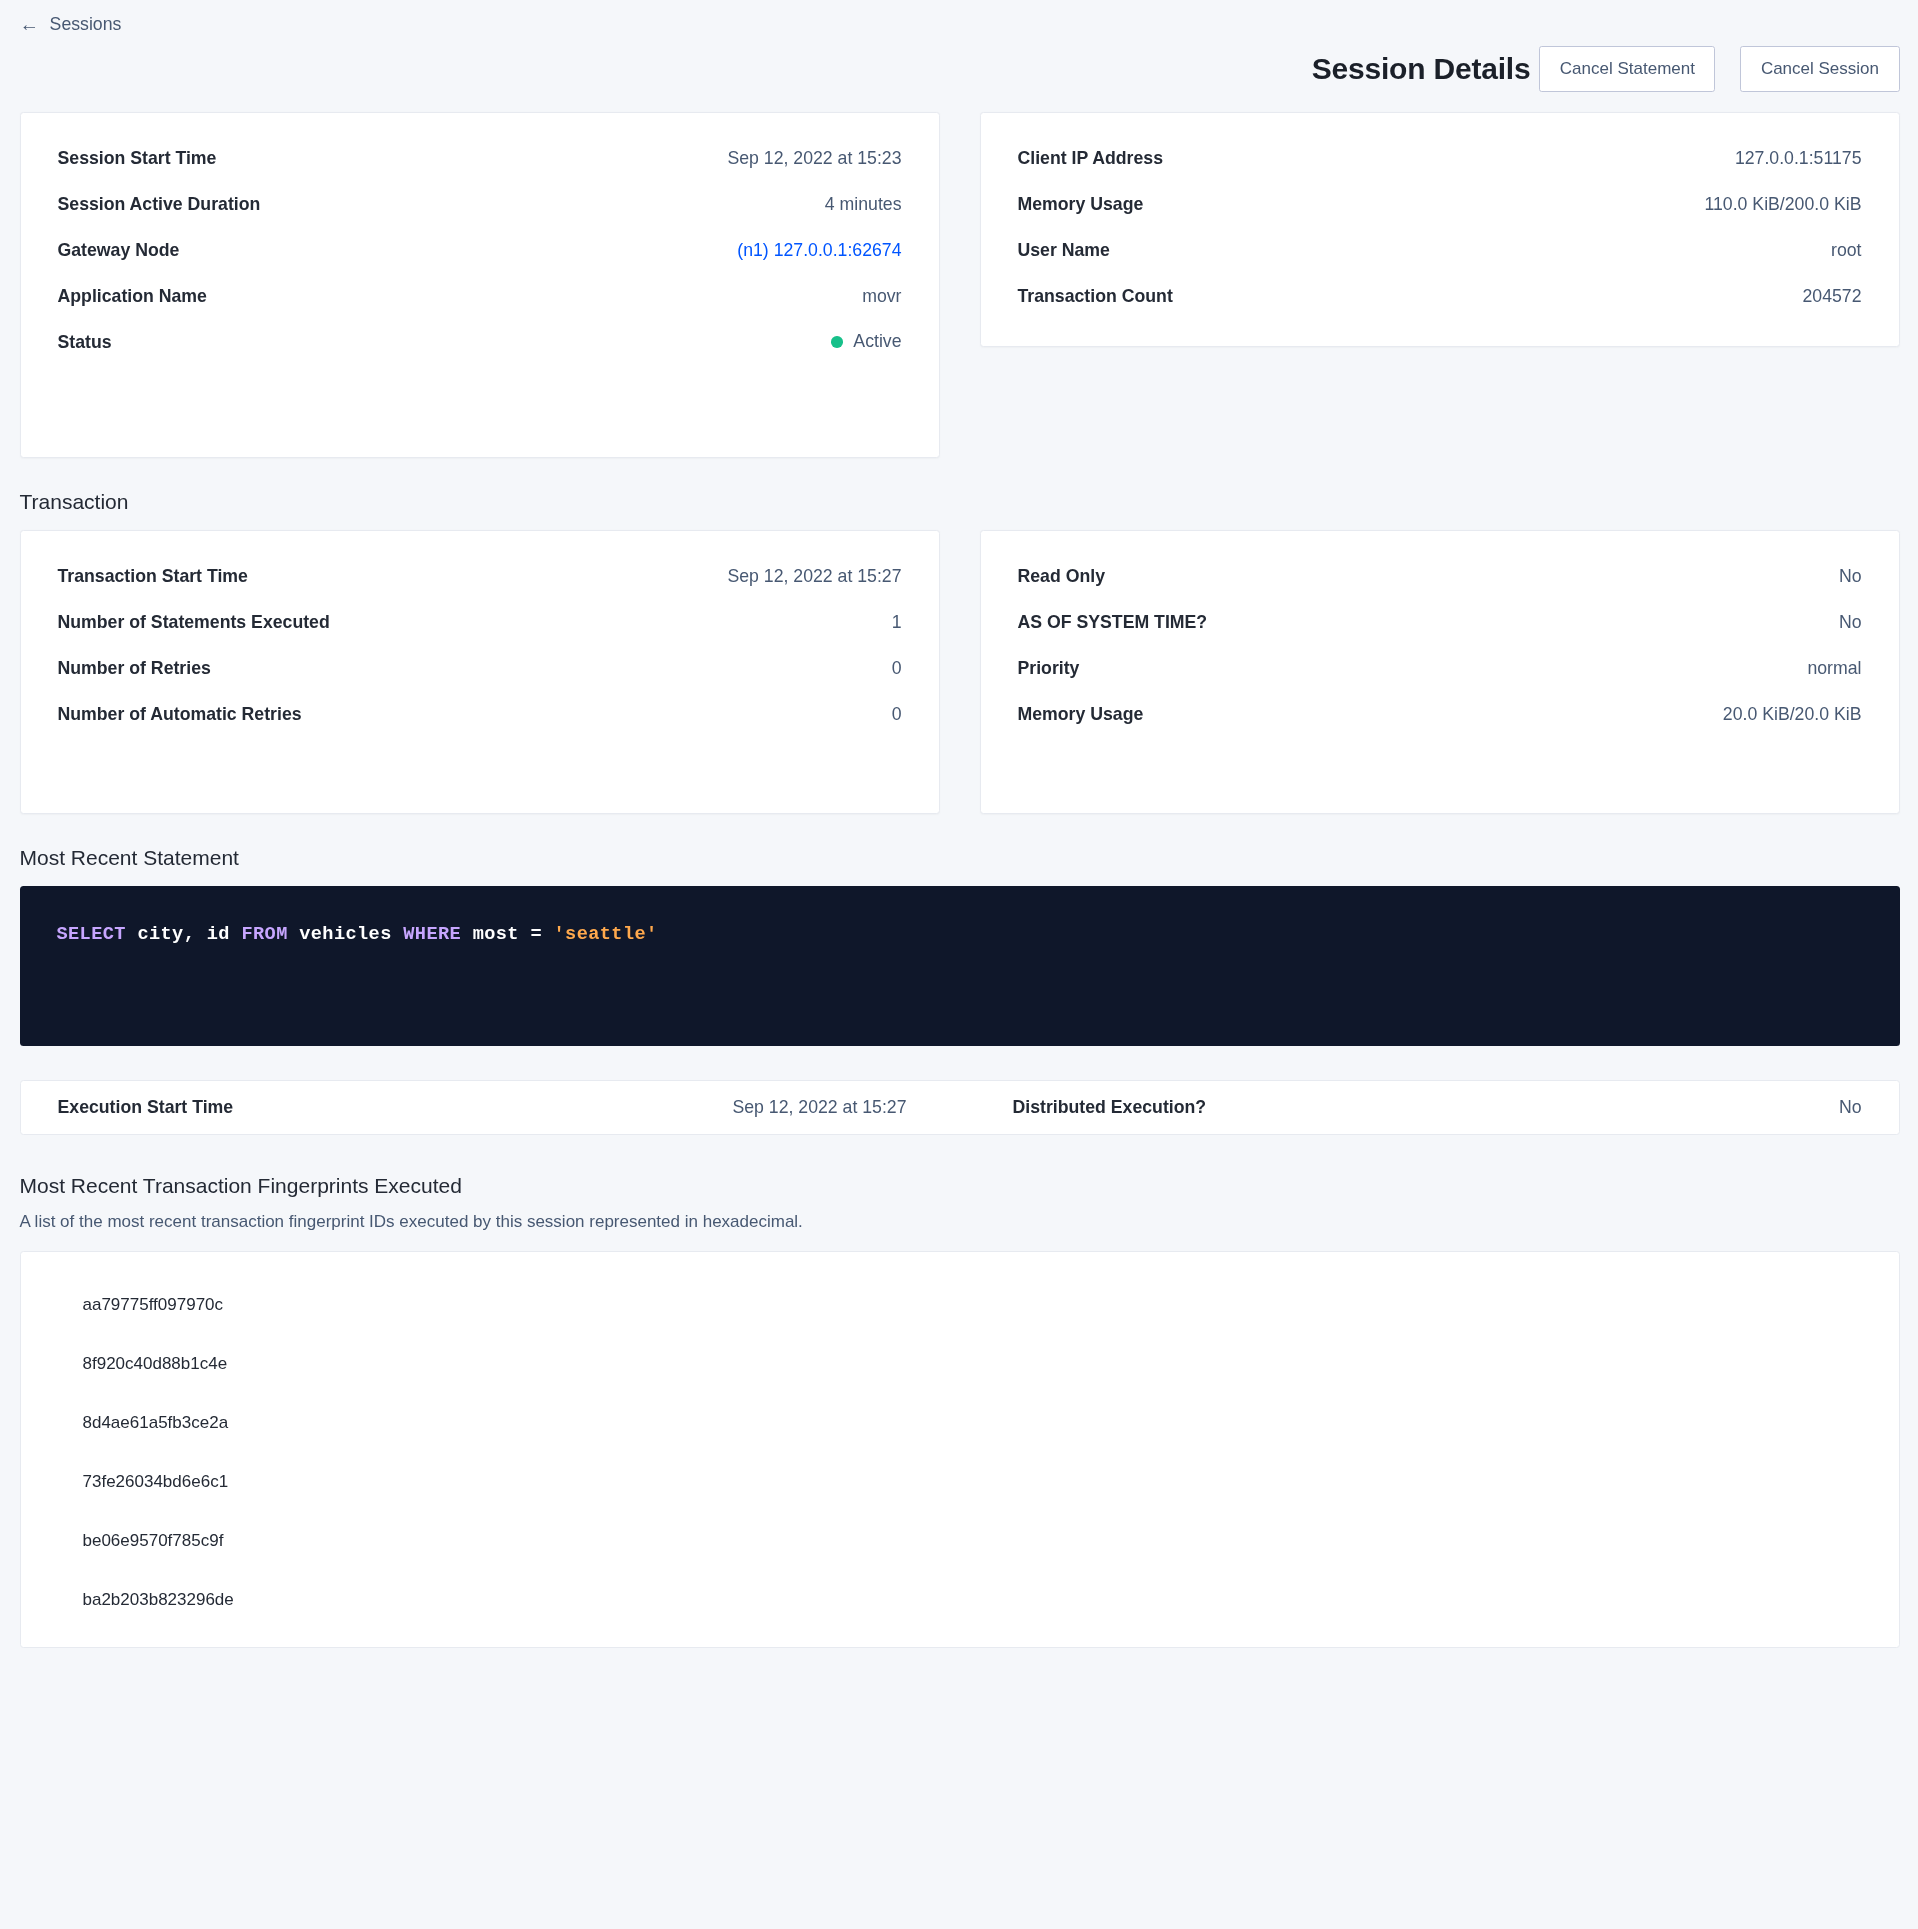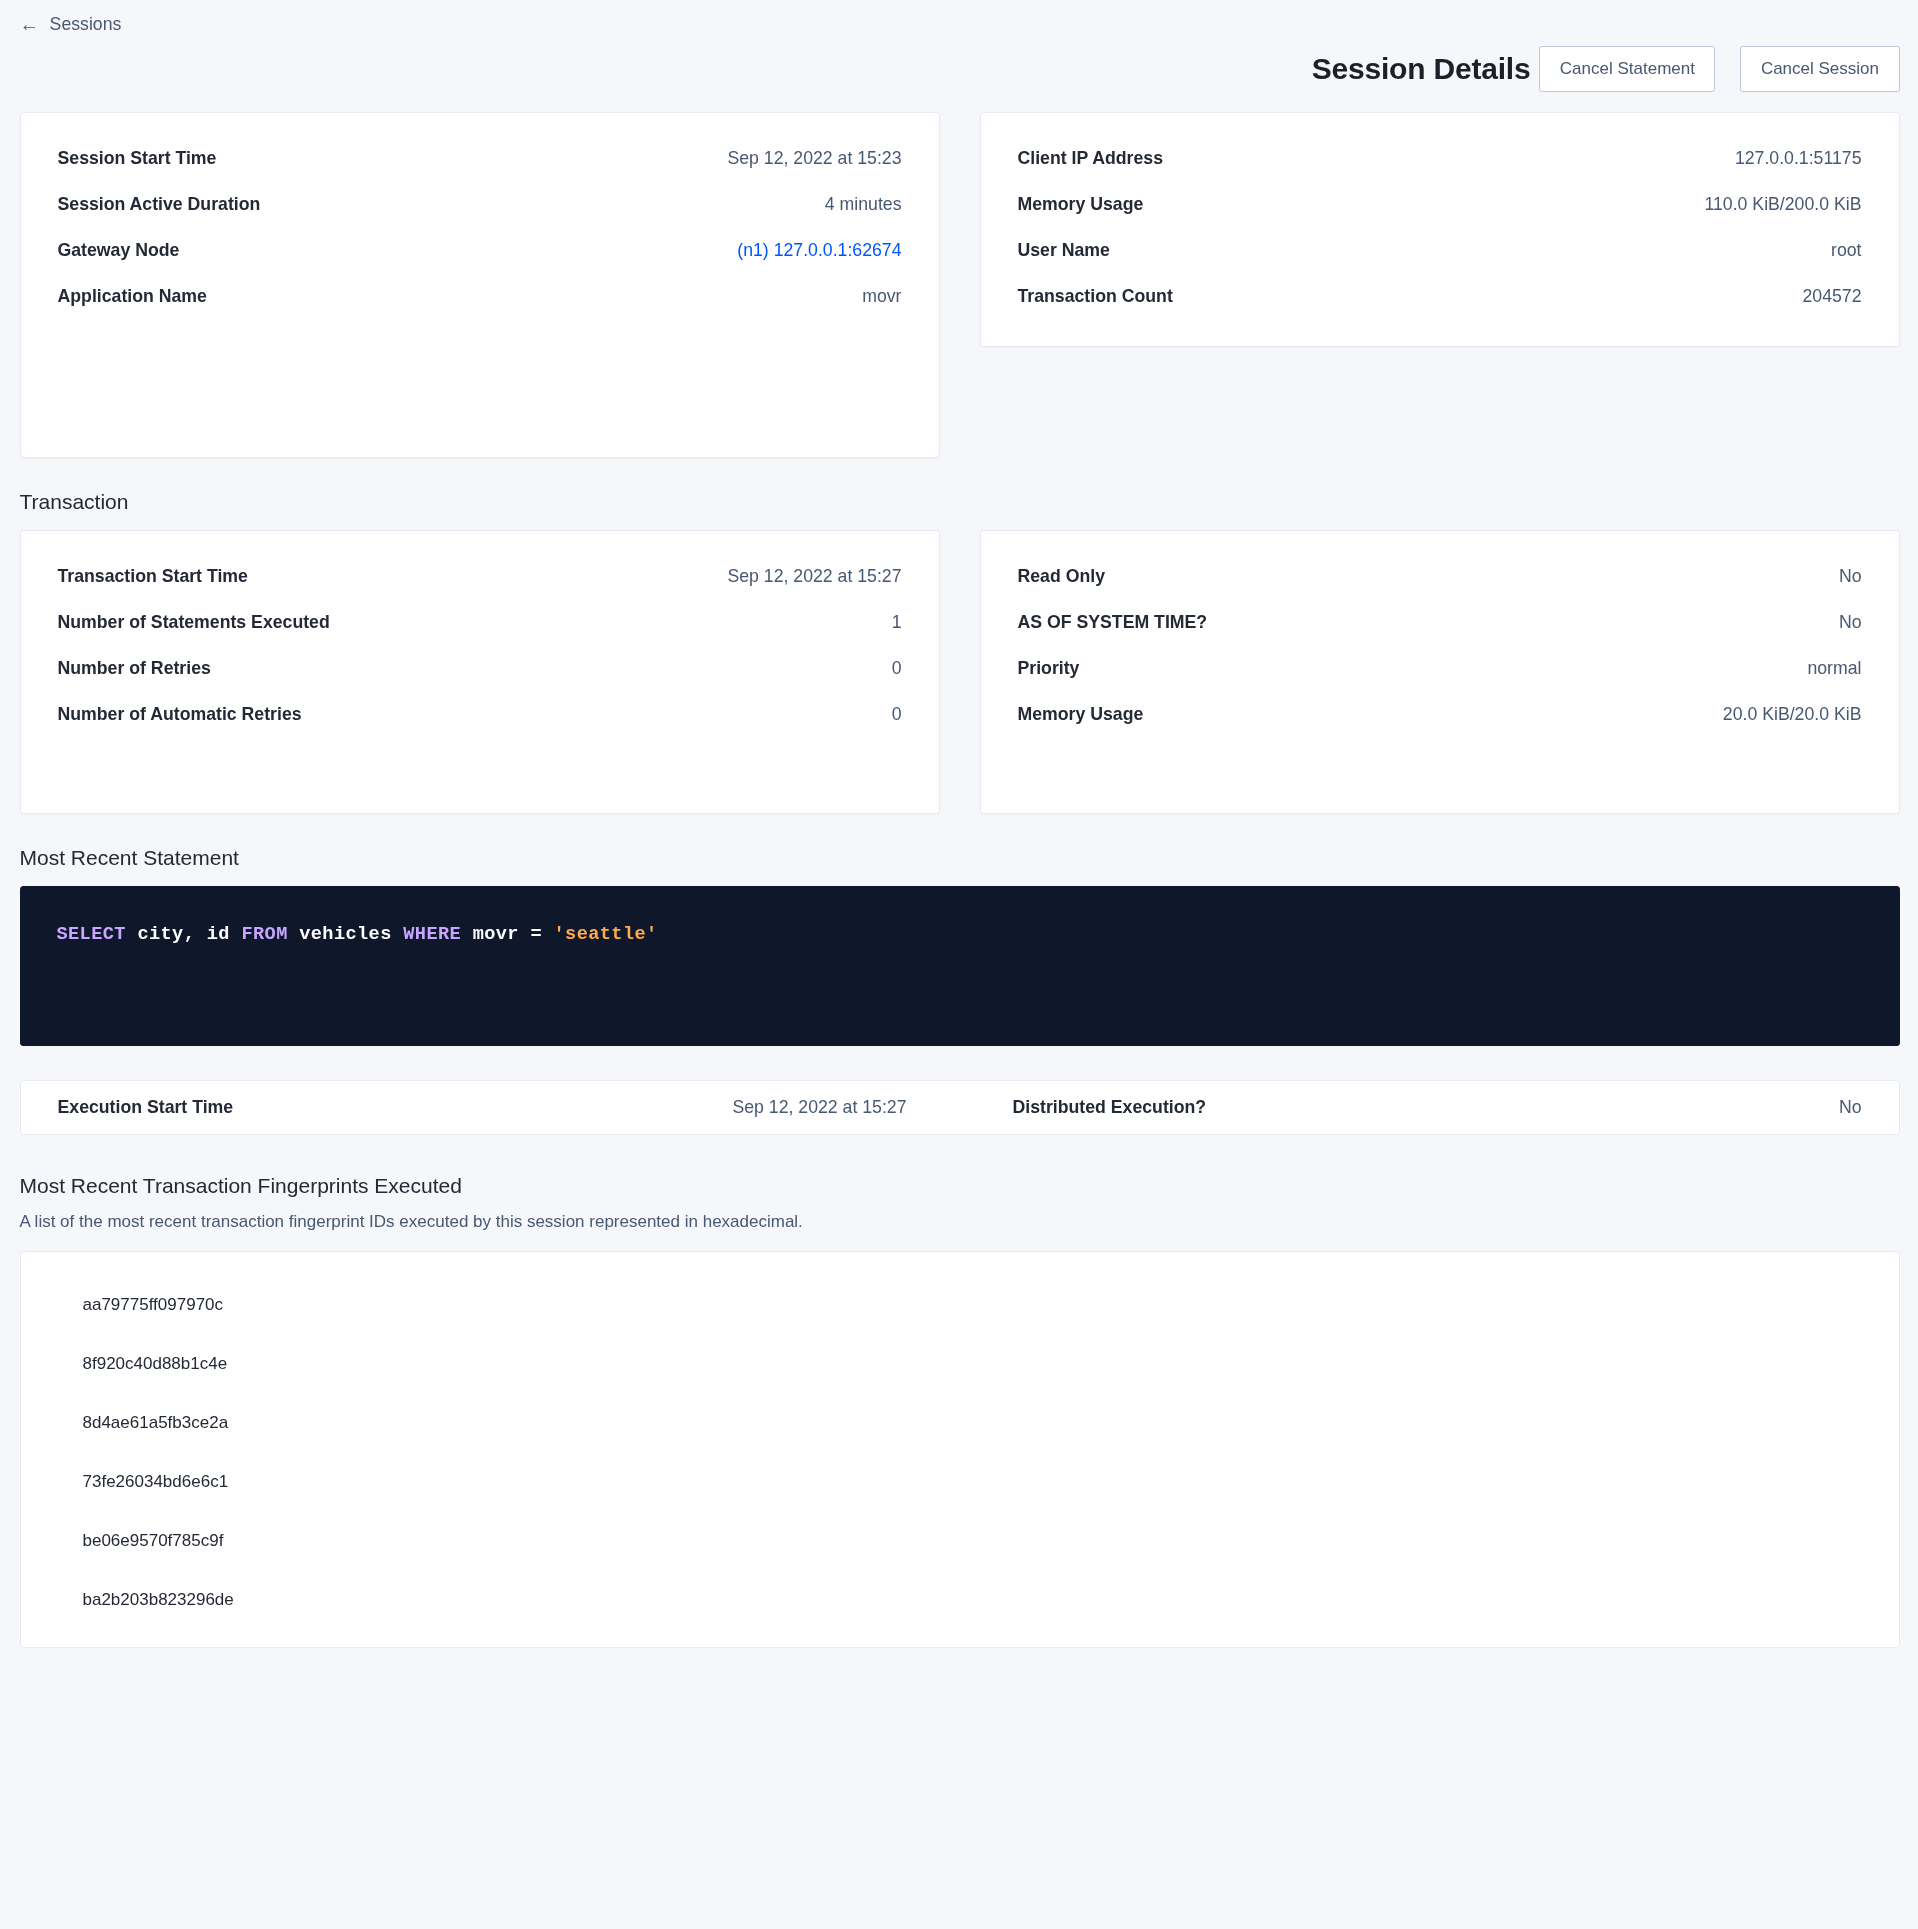--- a/index.html
+++ b/index.html
@@ -204,20 +204,27 @@
       <span class="v">4 minutes</span>
     </div>
     <div class="kv">
       <span class="k">Gateway Node</span>
       <span class="v link">(n1) 127.0.0.1:62674</span>
     </div>
     <div class="kv">
       <span class="k">Application Name</span>
       <span class="v">movr</span>
     </div>
+    <div class="kv">
+      <span class="k">Status</span>
+      <span class="status-val">
+        <span class="dot"></span>
+        <span>Active</span>
+      </span>
+    </div>
   </div>
 
   <div class="card" style="align-self:flex-start;">
     <div class="kv">
       <span class="k">Client IP Address</span>
       <span class="v">127.0.0.1:51175</span>
     </div>
     <div class="kv">
       <span class="k">Memory Usage</span>
       <span class="v">110.0 KiB/200.0 KiB</span>
@@ -271,21 +278,21 @@
     <div class="kv">
       <span class="k">Memory Usage</span>
       <span class="v">20.0 KiB/20.0 KiB</span>
     </div>
   </div>
 </div>
 
 <div class="section-title">Most Recent Statement</div>
 
 <div class="sql-box">
-  <span class="kw">SELECT</span><span class="ident"> city, id </span><span class="kw">FROM</span><span class="ident"> vehicles </span><span class="kw">WHERE</span><span class="ident"> movr = </span><span class="str">'seattle'</span>
+  <span class="kw">SELECT</span><span class="ident"> city, id </span><span class="kw">FROM</span><span class="ident"> vehicles </span><span class="kw">WHERE</span><span class="ident"> most = </span><span class="str">'seattle'</span>
 </div>
 
 <div class="exec-card">
   <div class="exec-pair">
     <span class="k">Execution Start Time</span>
     <span class="v">Sep 12, 2022 at 15:27</span>
   </div>
   <div class="exec-pair">
     <span class="k">Distributed Execution?</span>
     <span class="v">No</span>

